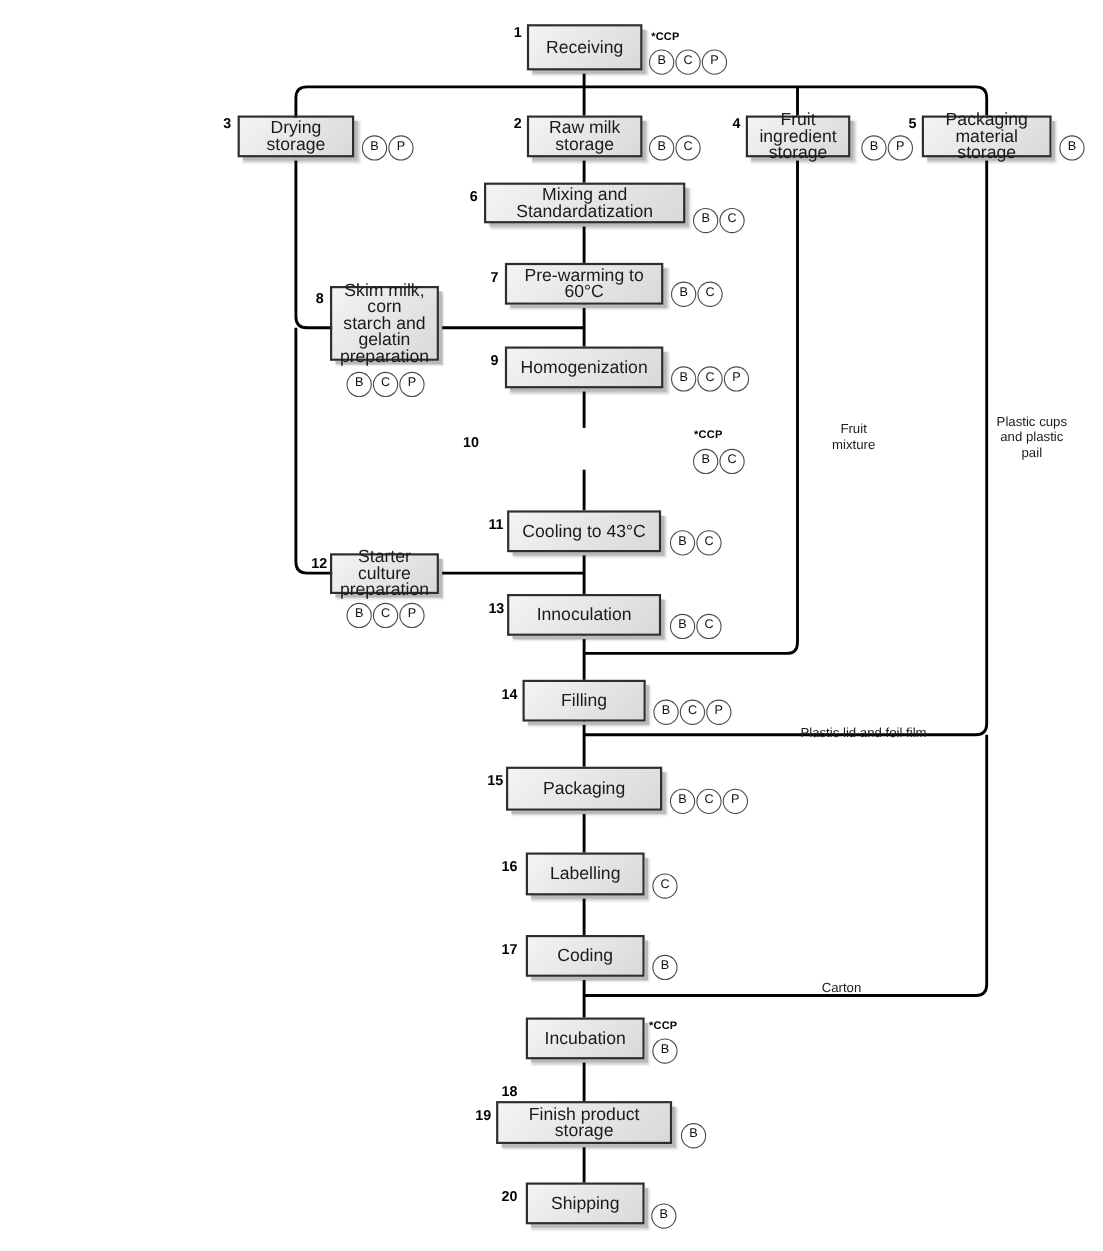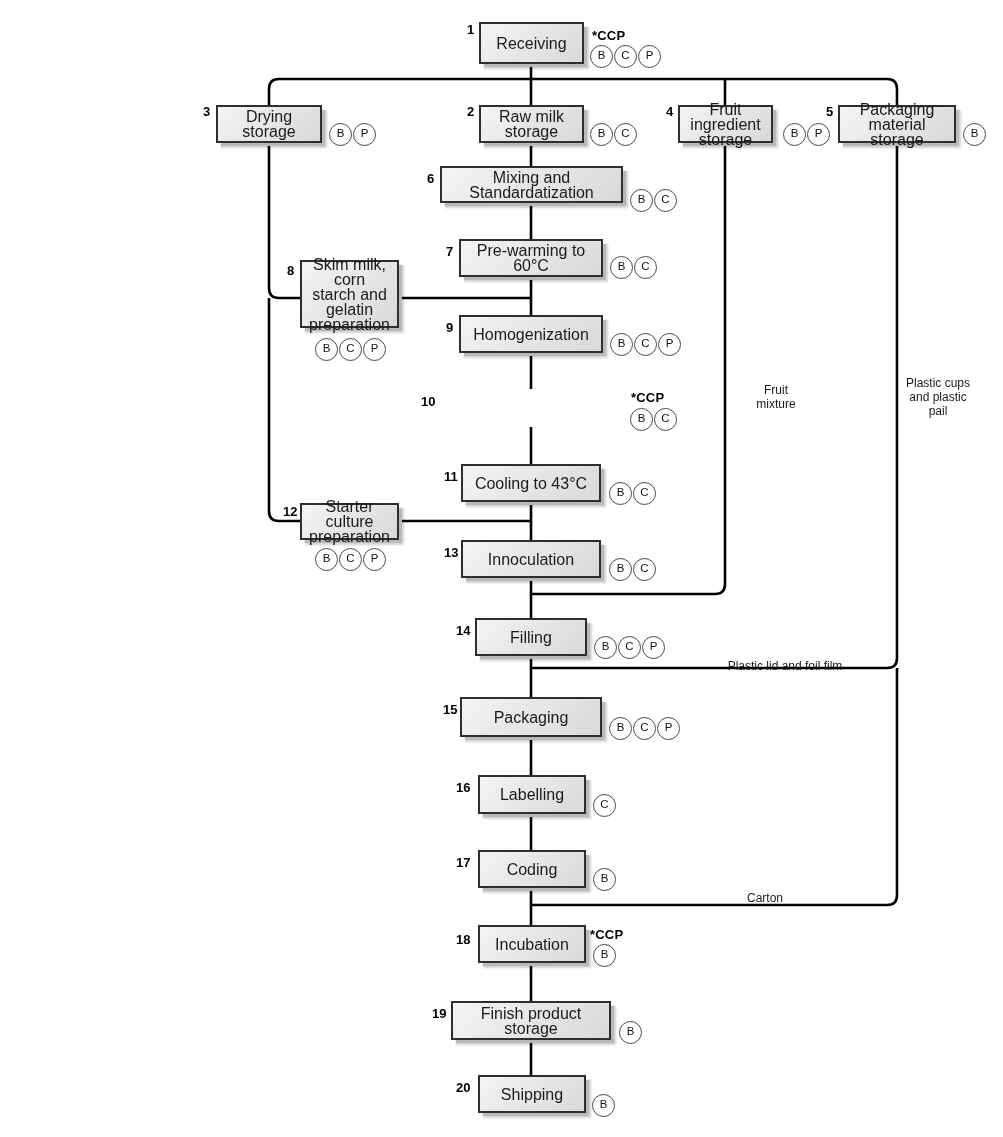--- a/index.html
+++ b/index.html
@@ -64,21 +64,21 @@
     background:#ffffff;
     font-size:11.5px;
     line-height:19px;
     text-align:center;
     color:#111;
     margin-right:1px;
   }
   
   .ccp{
     position:absolute;
-    font-size:13px;
+    font-size:10px;
     font-weight:bold;
     color:#000;
     letter-spacing:.2px;
     z-index:4;
     white-space:nowrap;
   }
   
   .elabel{
     position:absolute;
     font-size:12px;
@@ -288,21 +288,21 @@
   </div>
 
   <div class="num" style="left:456px;top:855px;">17</div>
   <div class="node" style="left:478px;top:850px;width:108px;height:38px;">
     <span class="nlabel">Coding</span>
   </div>
   <div class="hazards" style="left:593px;top:868px;">
     <span class="hz">B</span>
   </div>
 
-  <div class="num" style="left:456px;top:932px;">18</div>
+  <div class="num" style="left:456px;top:984px;">18</div>
   <div class="node" style="left:478px;top:925px;width:108px;height:38px;">
     <span class="nlabel">Incubation</span>
   </div>
   <div class="ccp" style="left:590px;top:927px;">*CCP</div>
   <div class="hazards" style="left:593px;top:944px;">
     <span class="hz">B</span>
   </div>
 
   <div class="num" style="left:432px;top:1006px;">19</div>
   <div class="node" style="left:451px;top:1001px;width:160px;height:39px;">

